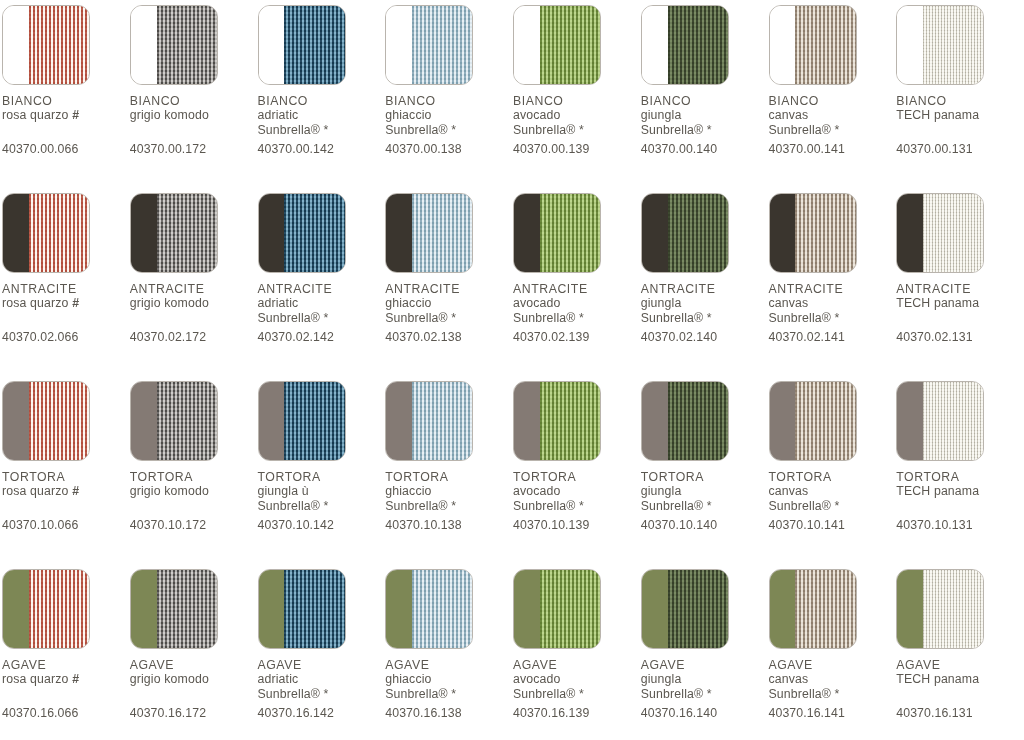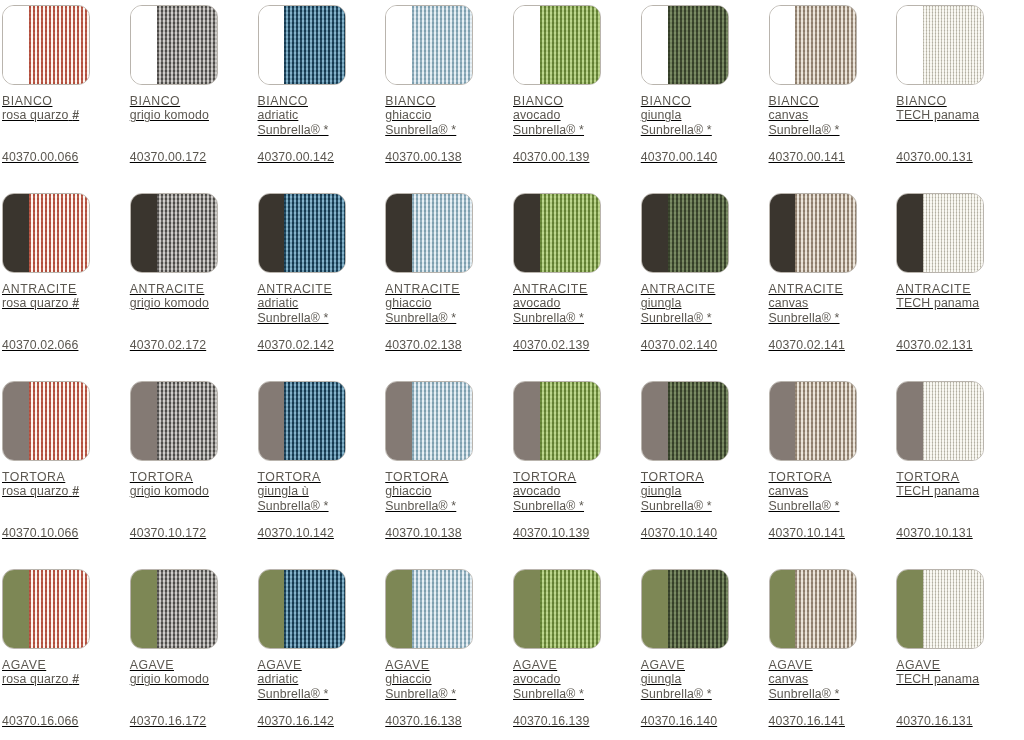--- a/index.html
+++ b/index.html
@@ -9,21 +9,20 @@
     background:#ffffff;
     font-family:"Liberation Sans","DejaVu Sans",sans-serif;
     overflow:hidden;
     -webkit-font-smoothing:antialiased;
   }
   #grid{
     position:relative;
     width:1024px;height:740px;
     box-sizing:border-box;
     padding:5px 0 16px 2px;
-    text-decoration:underline;
   }
   .row{
     display:flex;
     height:188px;
   }
   .cell{
     width:130px;
     box-sizing:border-box;
     padding-right:5px;
   }
@@ -162,21 +161,21 @@
     line-height:14.3px;
     letter-spacing:.15px;
   }
   .cap-name{
     letter-spacing:.55px;
     white-space:nowrap;
   }
   .cap-fabric,.cap-brand{white-space:nowrap;}
   .cap-brand.blank{visibility:hidden;}
   .cap-code{
-    margin-top:13px;
+    margin-top:5px;
     letter-spacing:.1px;
     white-space:nowrap;
   }
   .hash{font-weight:bold;}
 </style>
 </head>
 <body>
 
 <div id="grid">
     <div class="row">

